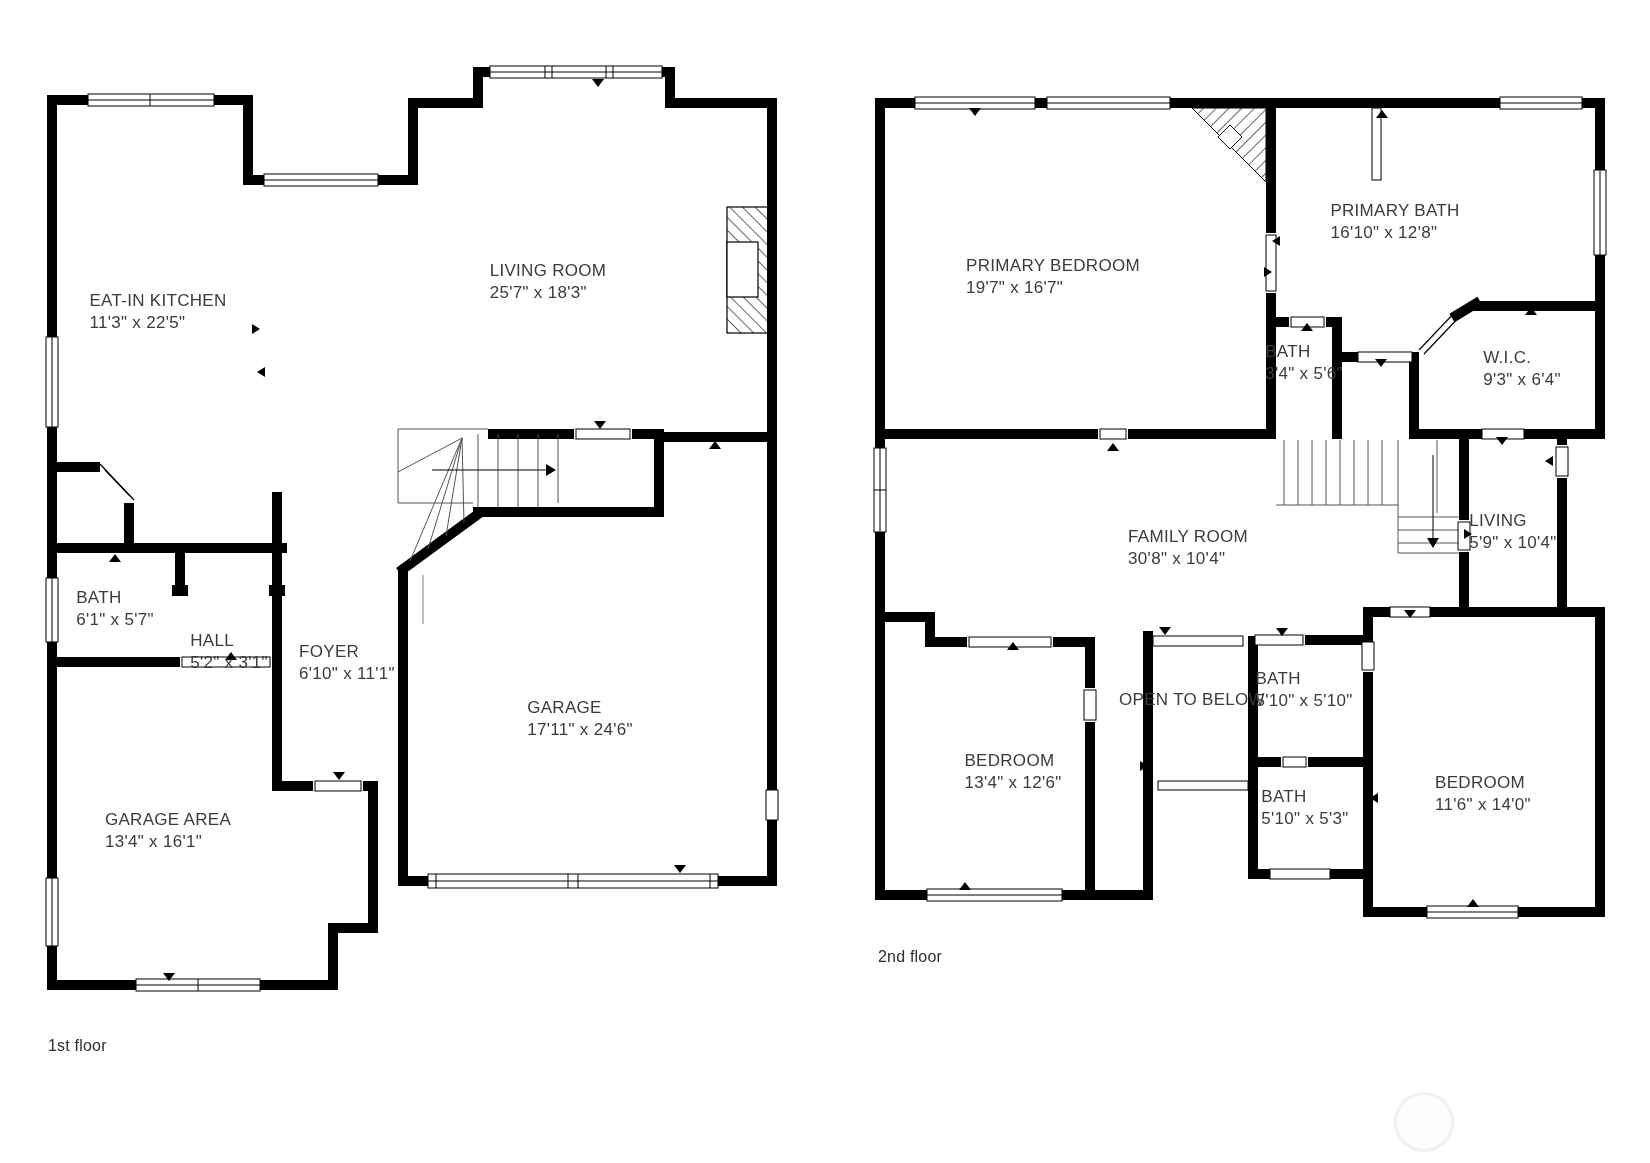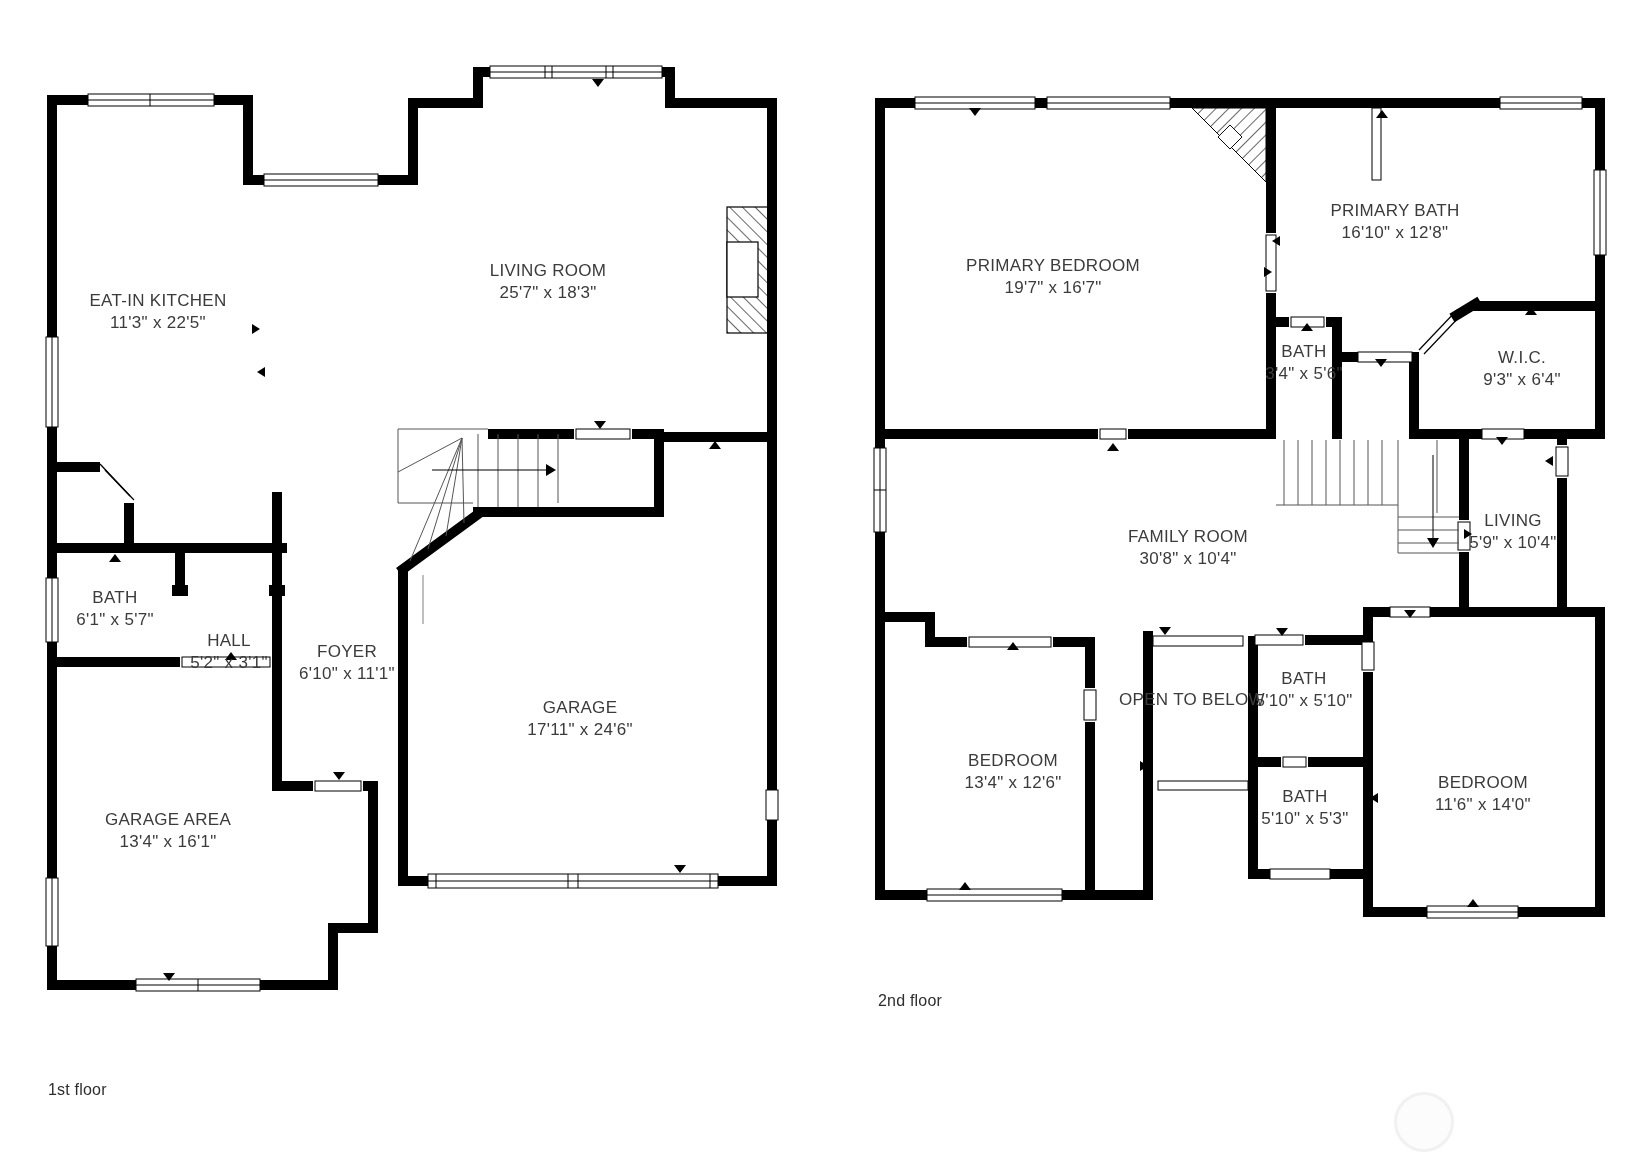--- a/index.html
+++ b/index.html
@@ -1,22 +1,22 @@
 <!DOCTYPE html>
 <html><head>
 <meta charset="utf-8">
 <style>
   html,body{margin:0;padding:0;background:#ffffff;}
   .canvas{position:relative;width:1650px;height:1163px;background:#ffffff;overflow:hidden;
           font-family:"Liberation Sans", sans-serif;}
   svg.plan{position:absolute;left:0;top:0;}
-  .room-label{position:absolute;transform:translate(-50%,-50%);text-align:center;
+  .room-label{position:absolute;transform:translate(-50%,-50%);text-align:left;
               color:#3b3b3b;font-size:17px;line-height:22px;letter-spacing:.3px;white-space:nowrap;}
   .room-label .dims{display:block;}
-  .floor-caption{position:absolute;transform:translateY(-50%);color:#2e2e2e;font-size:16px;letter-spacing:.2px;margin-top:44px;}
+  .floor-caption{position:absolute;transform:translateY(-50%);color:#2e2e2e;font-size:16px;letter-spacing:.2px;}
   .watermark{position:absolute;width:54px;height:54px;border-radius:50%;
              border:3px solid #f1f1f1;background:#fcfcfc;}
 </style>
 </head>
 <body>
 
 <div class="canvas">
 
 <svg class="plan" width="1650" height="1163" viewBox="0 0 1650 1163">
   <defs>

